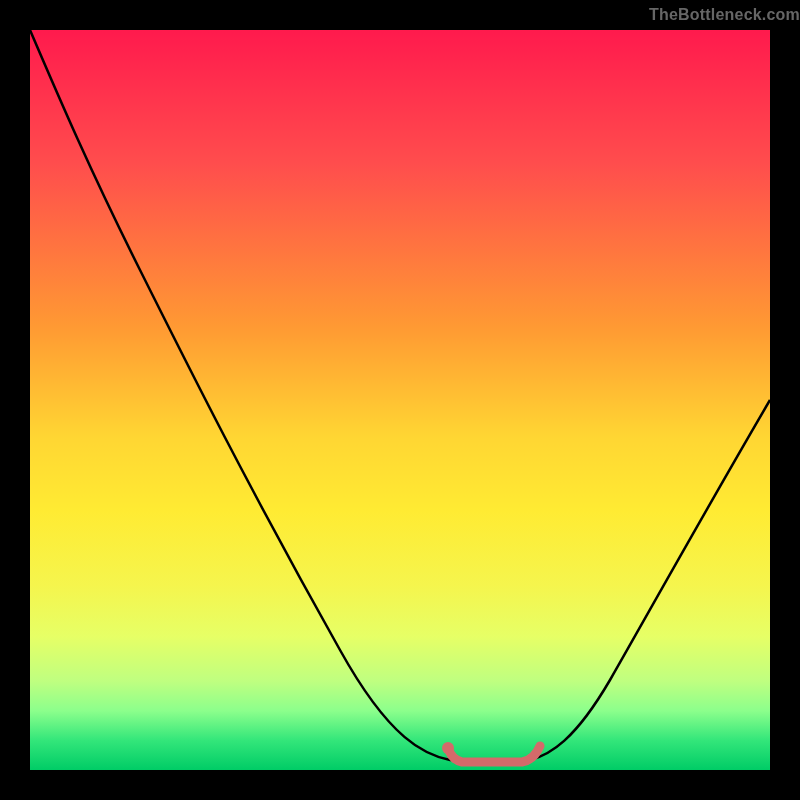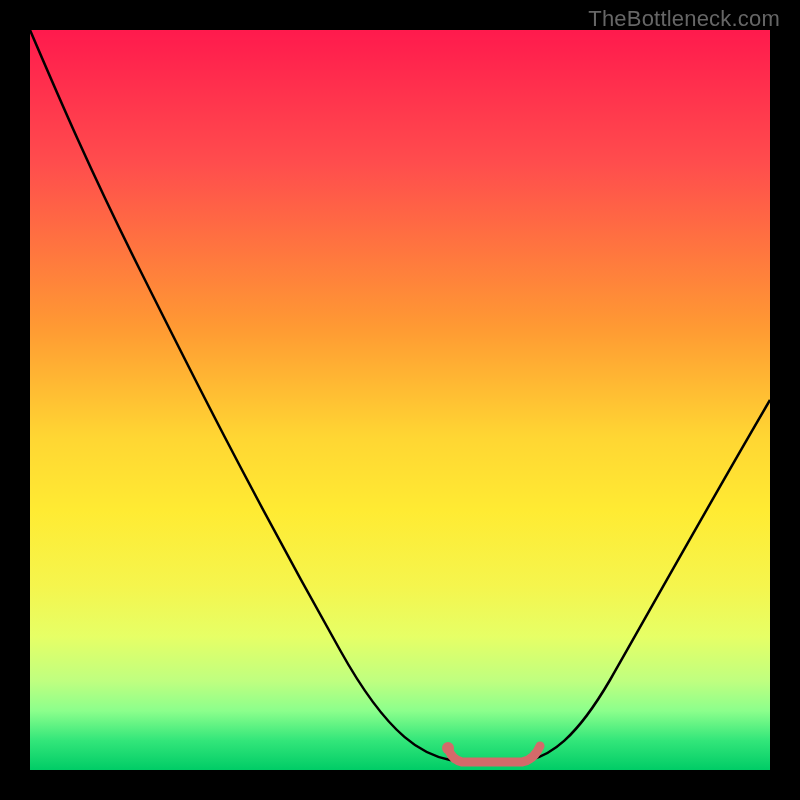--- a/index.html
+++ b/index.html
@@ -36,23 +36,23 @@
       #e6ff66 82%,
       #bfff80 88%,
       #8cff8c 92%,
       #33e67a 96%,
       #00cc66 100%
     );
   }
   .watermark {
     position: absolute;
     top: 6px;
-    right: 20px;
-    font-size: 22px;
-    font-weight: 400;
+    right: 0;
+    font-size: 16px;
+    font-weight: 700;
     color: #666;
     letter-spacing: 0.2px;
   }
   svg.curves {
     position: absolute;
     left: 0;
     top: 0;
     width: 740px;
     height: 740px;
   }

